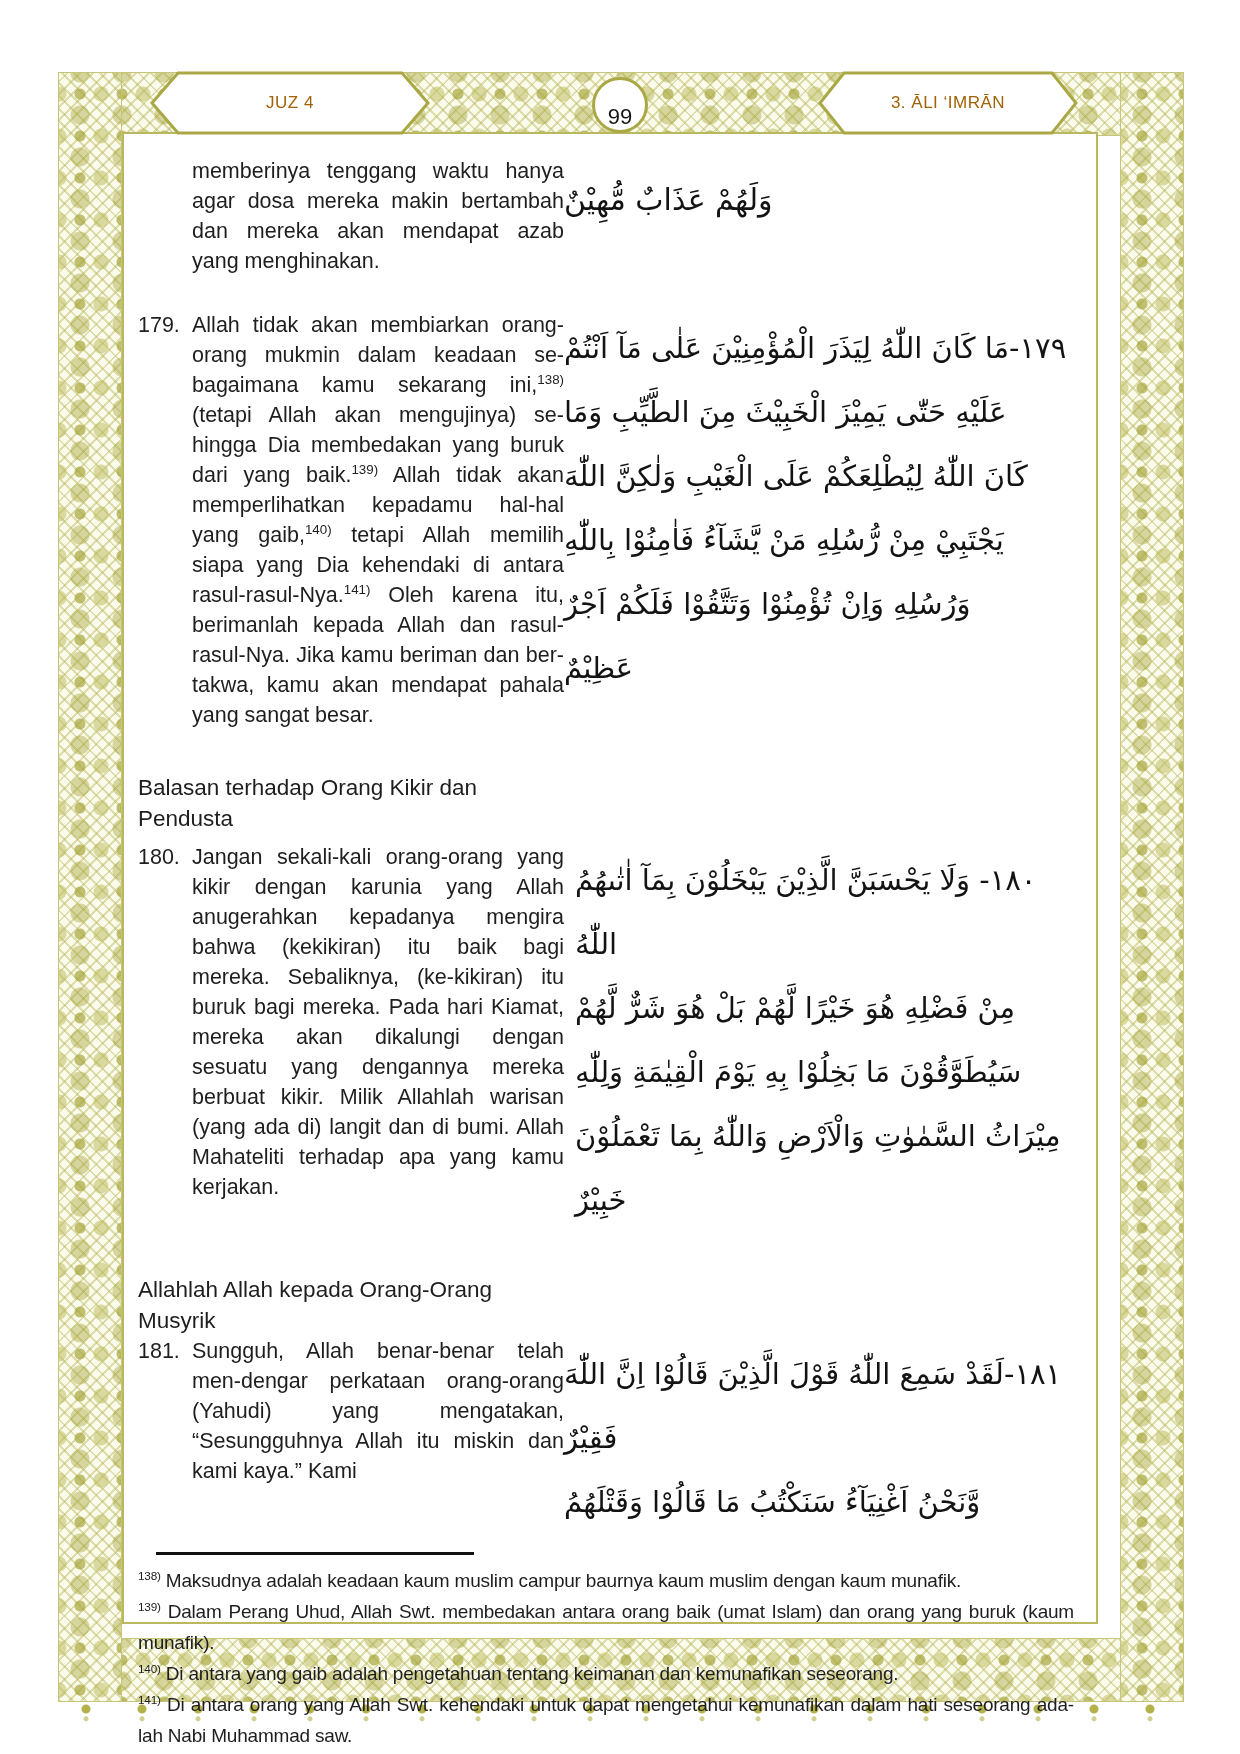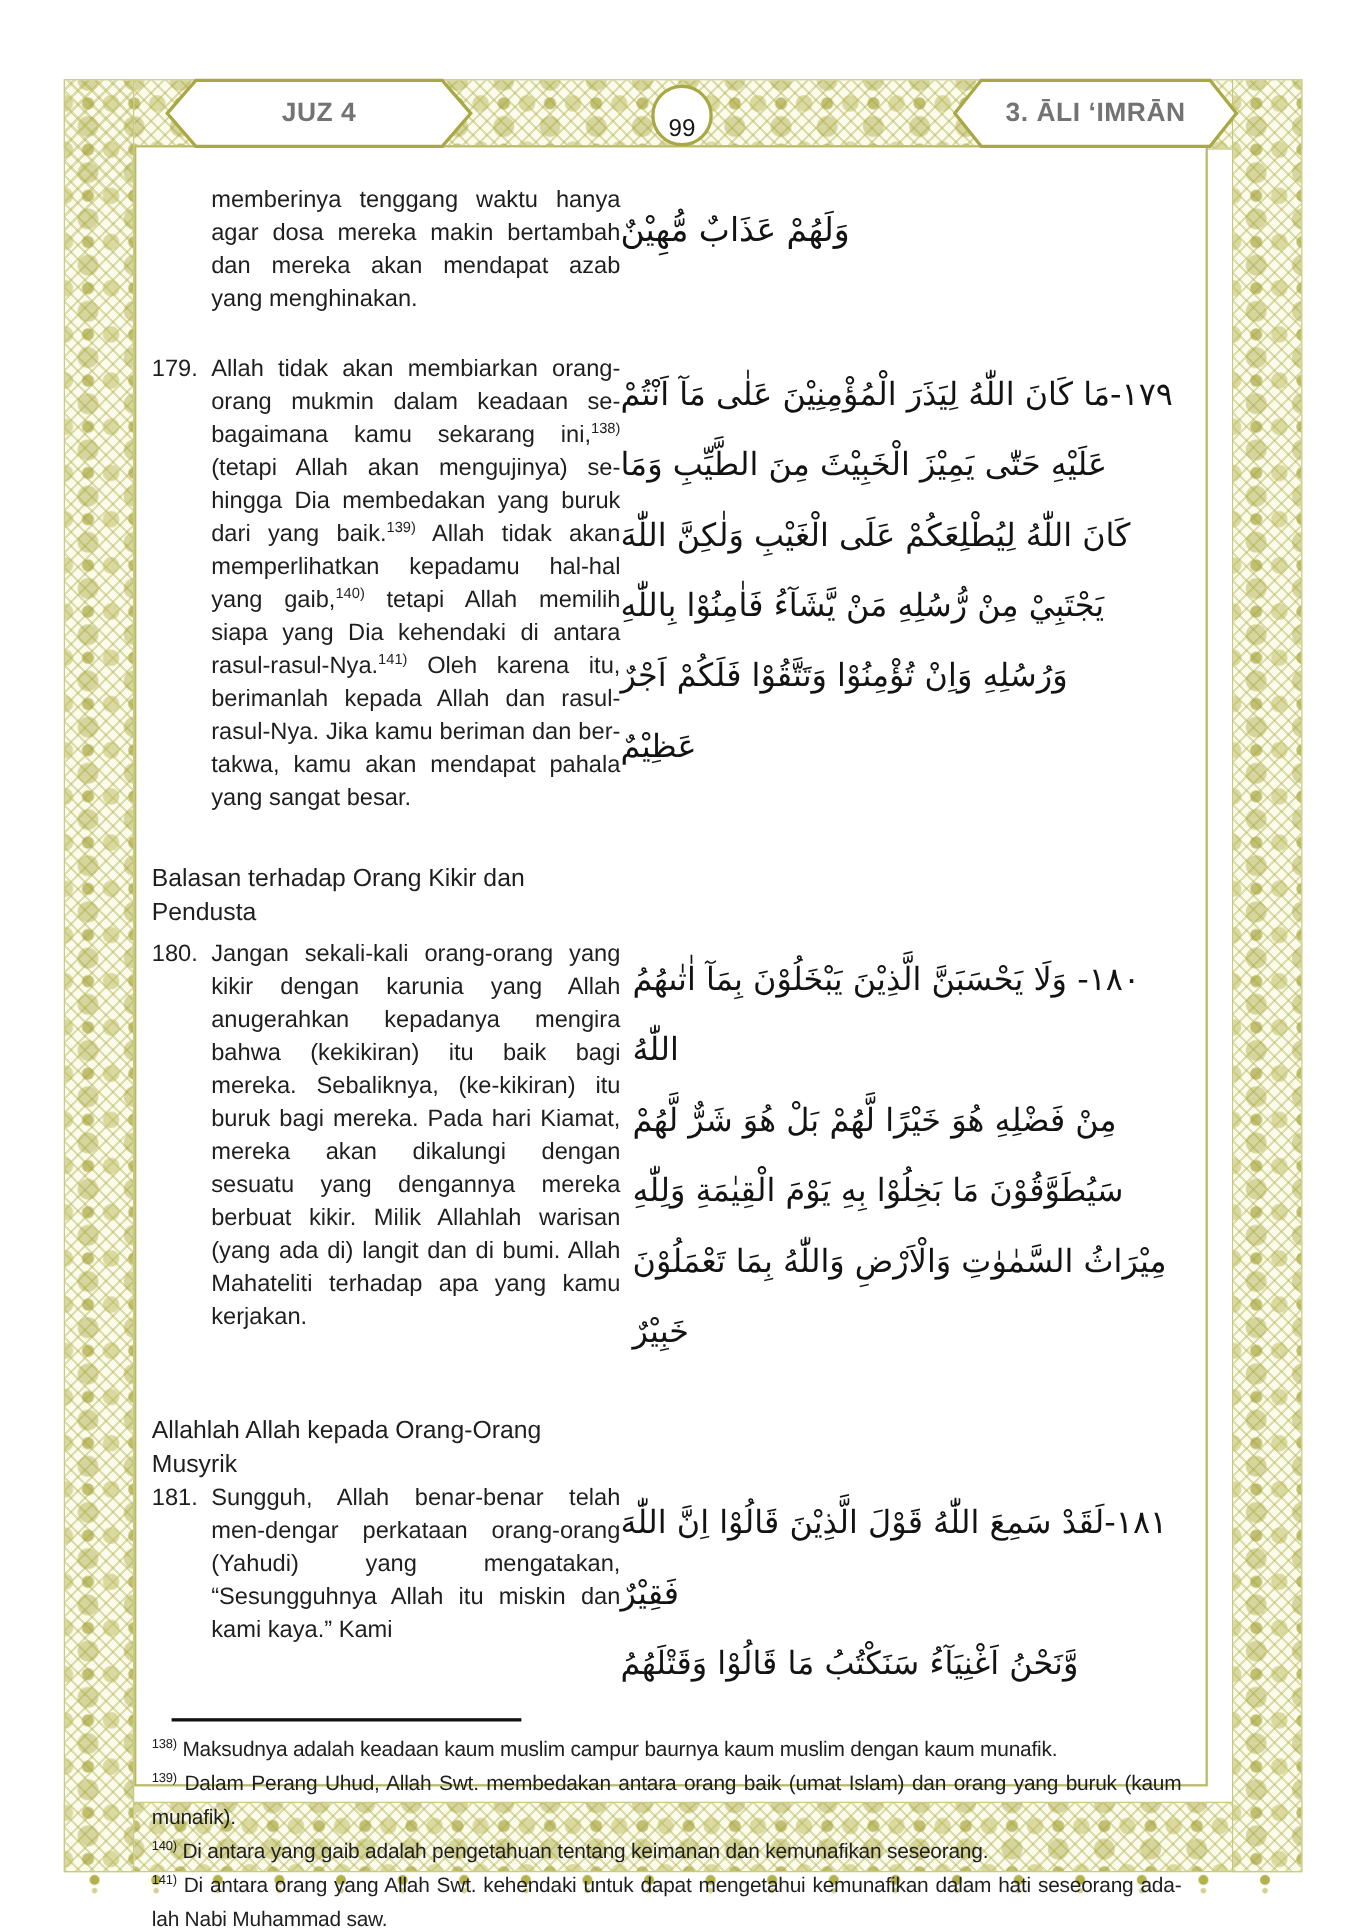--- a/index.html
+++ b/index.html
@@ -28,30 +28,30 @@
     background-size:56px 28px;}
 
   
   .inner-box{position:absolute;left:122px;top:132px;width:976px;height:1492px;
     background:#ffffff;border:2px solid #b9b860;box-sizing:border-box;}
 
   
   .ribbon{position:absolute;top:70px;height:66px;}
   .ribbon svg{position:absolute;left:0;top:0;width:100%;height:100%;}
   .ribbon-left{left:150px;width:280px;}
-  .ribbon-right{left:866px;width:260px;}
+  .ribbon-right{left:818px;width:260px;}
   .ribbon-label{position:absolute;inset:0;display:flex;align-items:center;justify-content:center;
-    font-weight:bold;font-size:24px;letter-spacing:.5px;color:#737373;}
+    font-weight:normal;font-size:17px;letter-spacing:.5px;color:#a16207;}
   .page-circle{position:absolute;left:592px;top:77px;width:56px;height:56px;border-radius:50%;
     background:#ffffff;border:3px solid #a9a845;box-sizing:border-box;
     display:flex;align-items:flex-end;justify-content:center;font-size:22px;color:#161616;}
 
   
   .content{position:absolute;left:122px;top:132px;width:976px;height:1572px;
-    box-sizing:border-box;padding:20px 24px 0 16px;}
+    box-sizing:border-box;padding:10px 24px 0 16px;}
   .row{display:flex;}
   .trans-col{width:426px;flex-shrink:0;}
   .arabic-col{flex:1;direction:rtl;text-align:left;white-space:pre-line;
     font-family:"DejaVu Sans",sans-serif;font-size:29px;line-height:64px;color:#131313;
     padding-top:6px;}
   .intro-row{margin-top:14px;}
   .intro-row .arabic-col{padding-top:12px;font-size:30px;}
   .intro-text{margin-left:54px;width:372px;font-size:21.5px;line-height:30px;text-align:justify;}
   .verse-row{margin-top:34px;}
   .verse{display:flex;}

